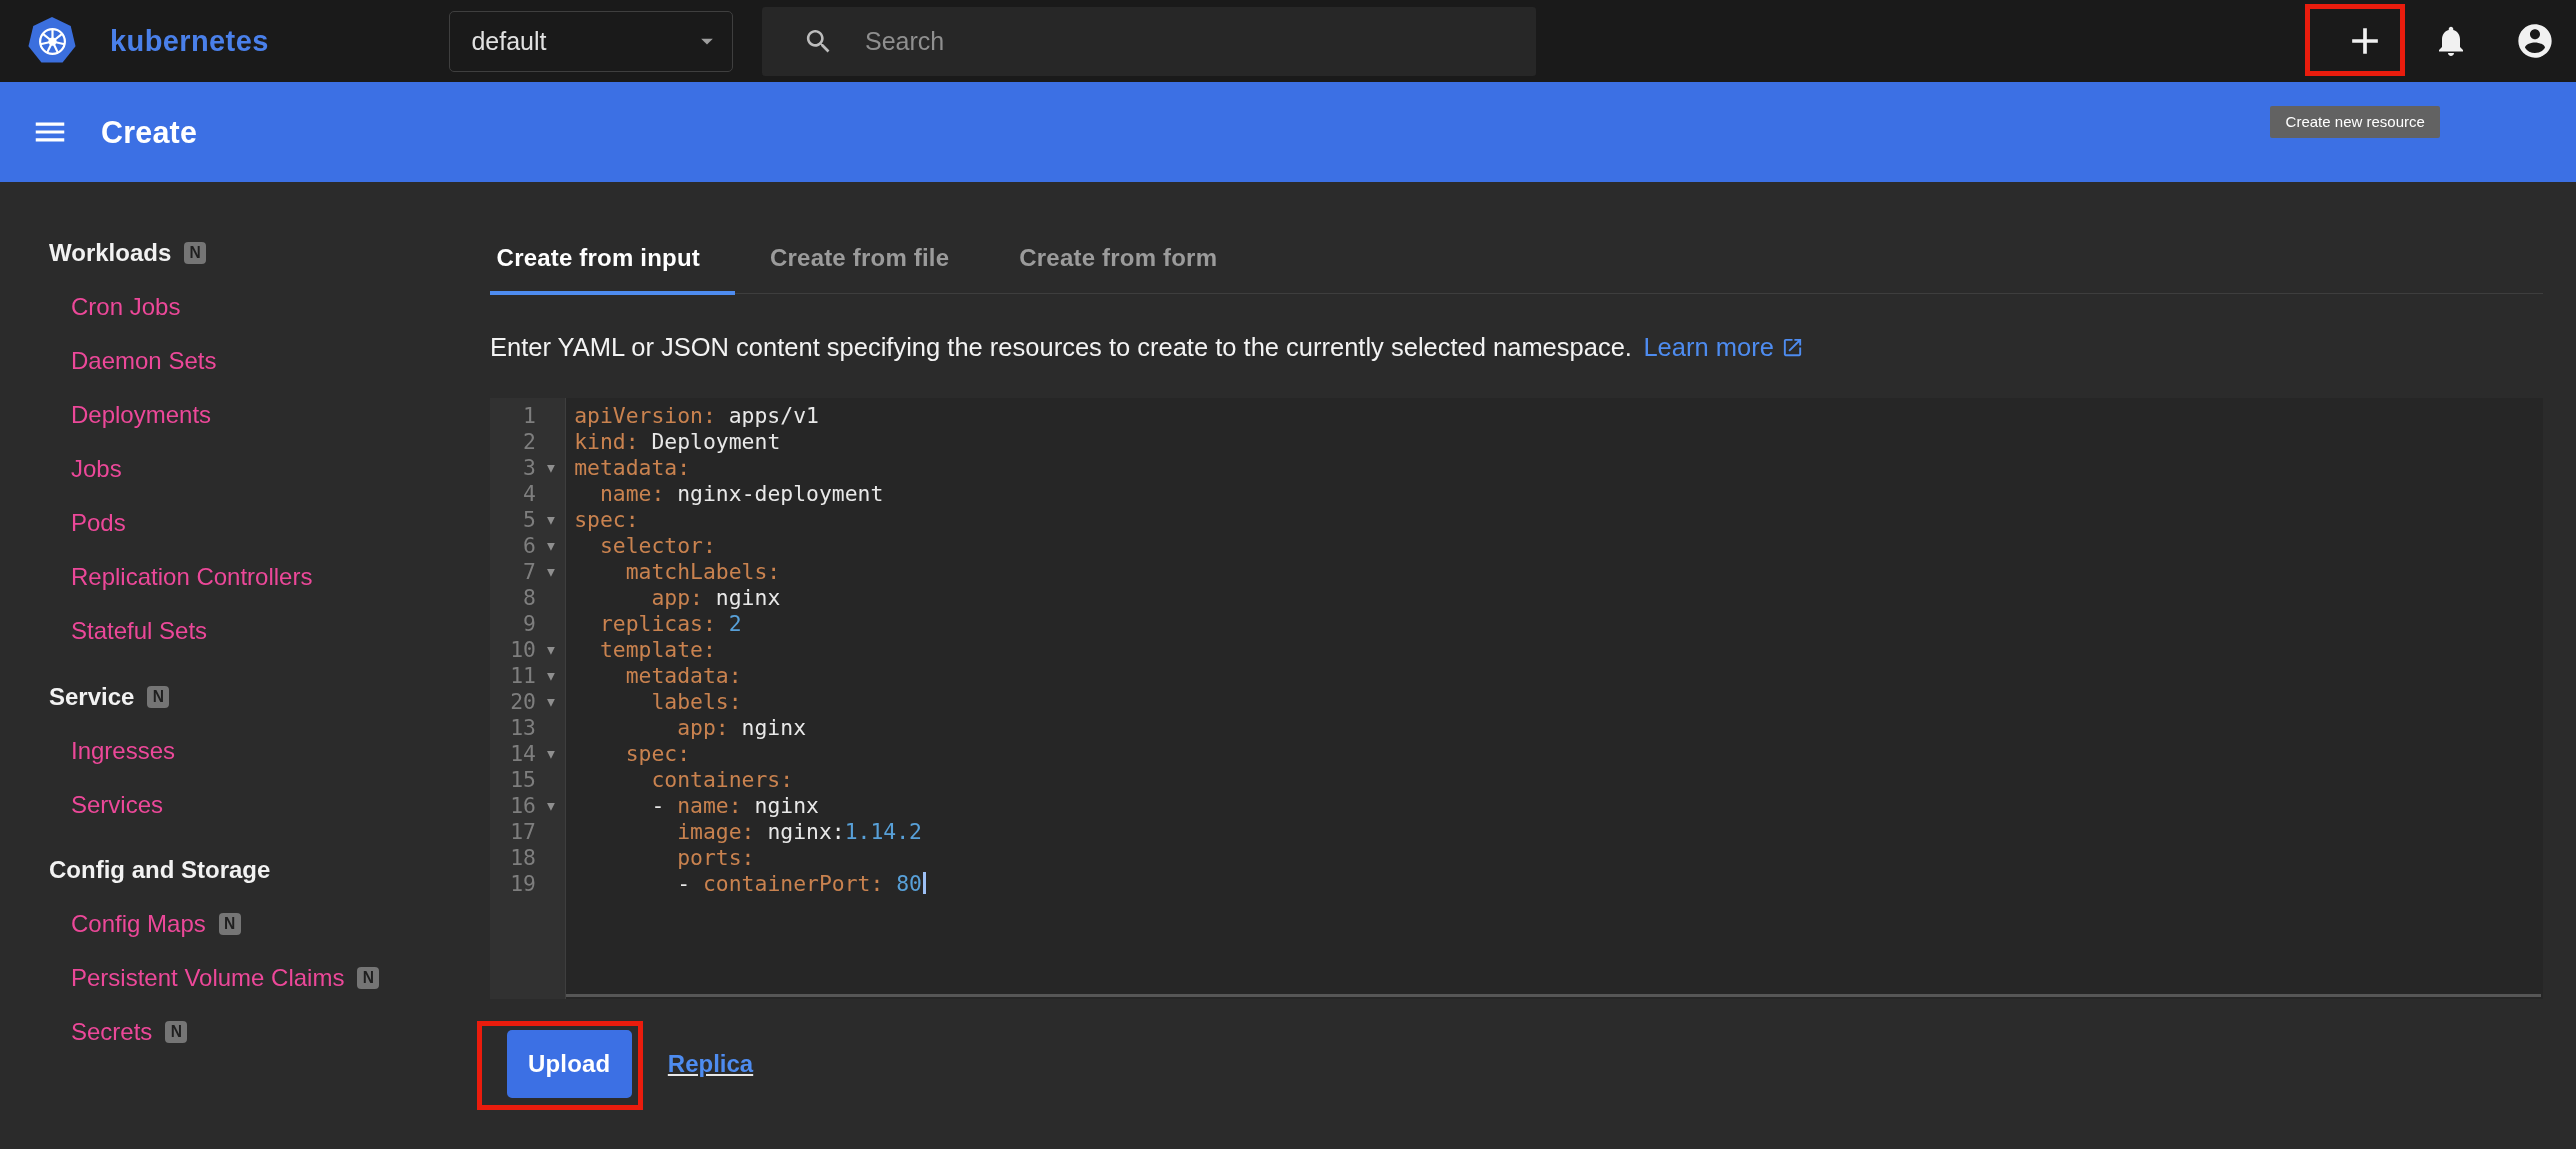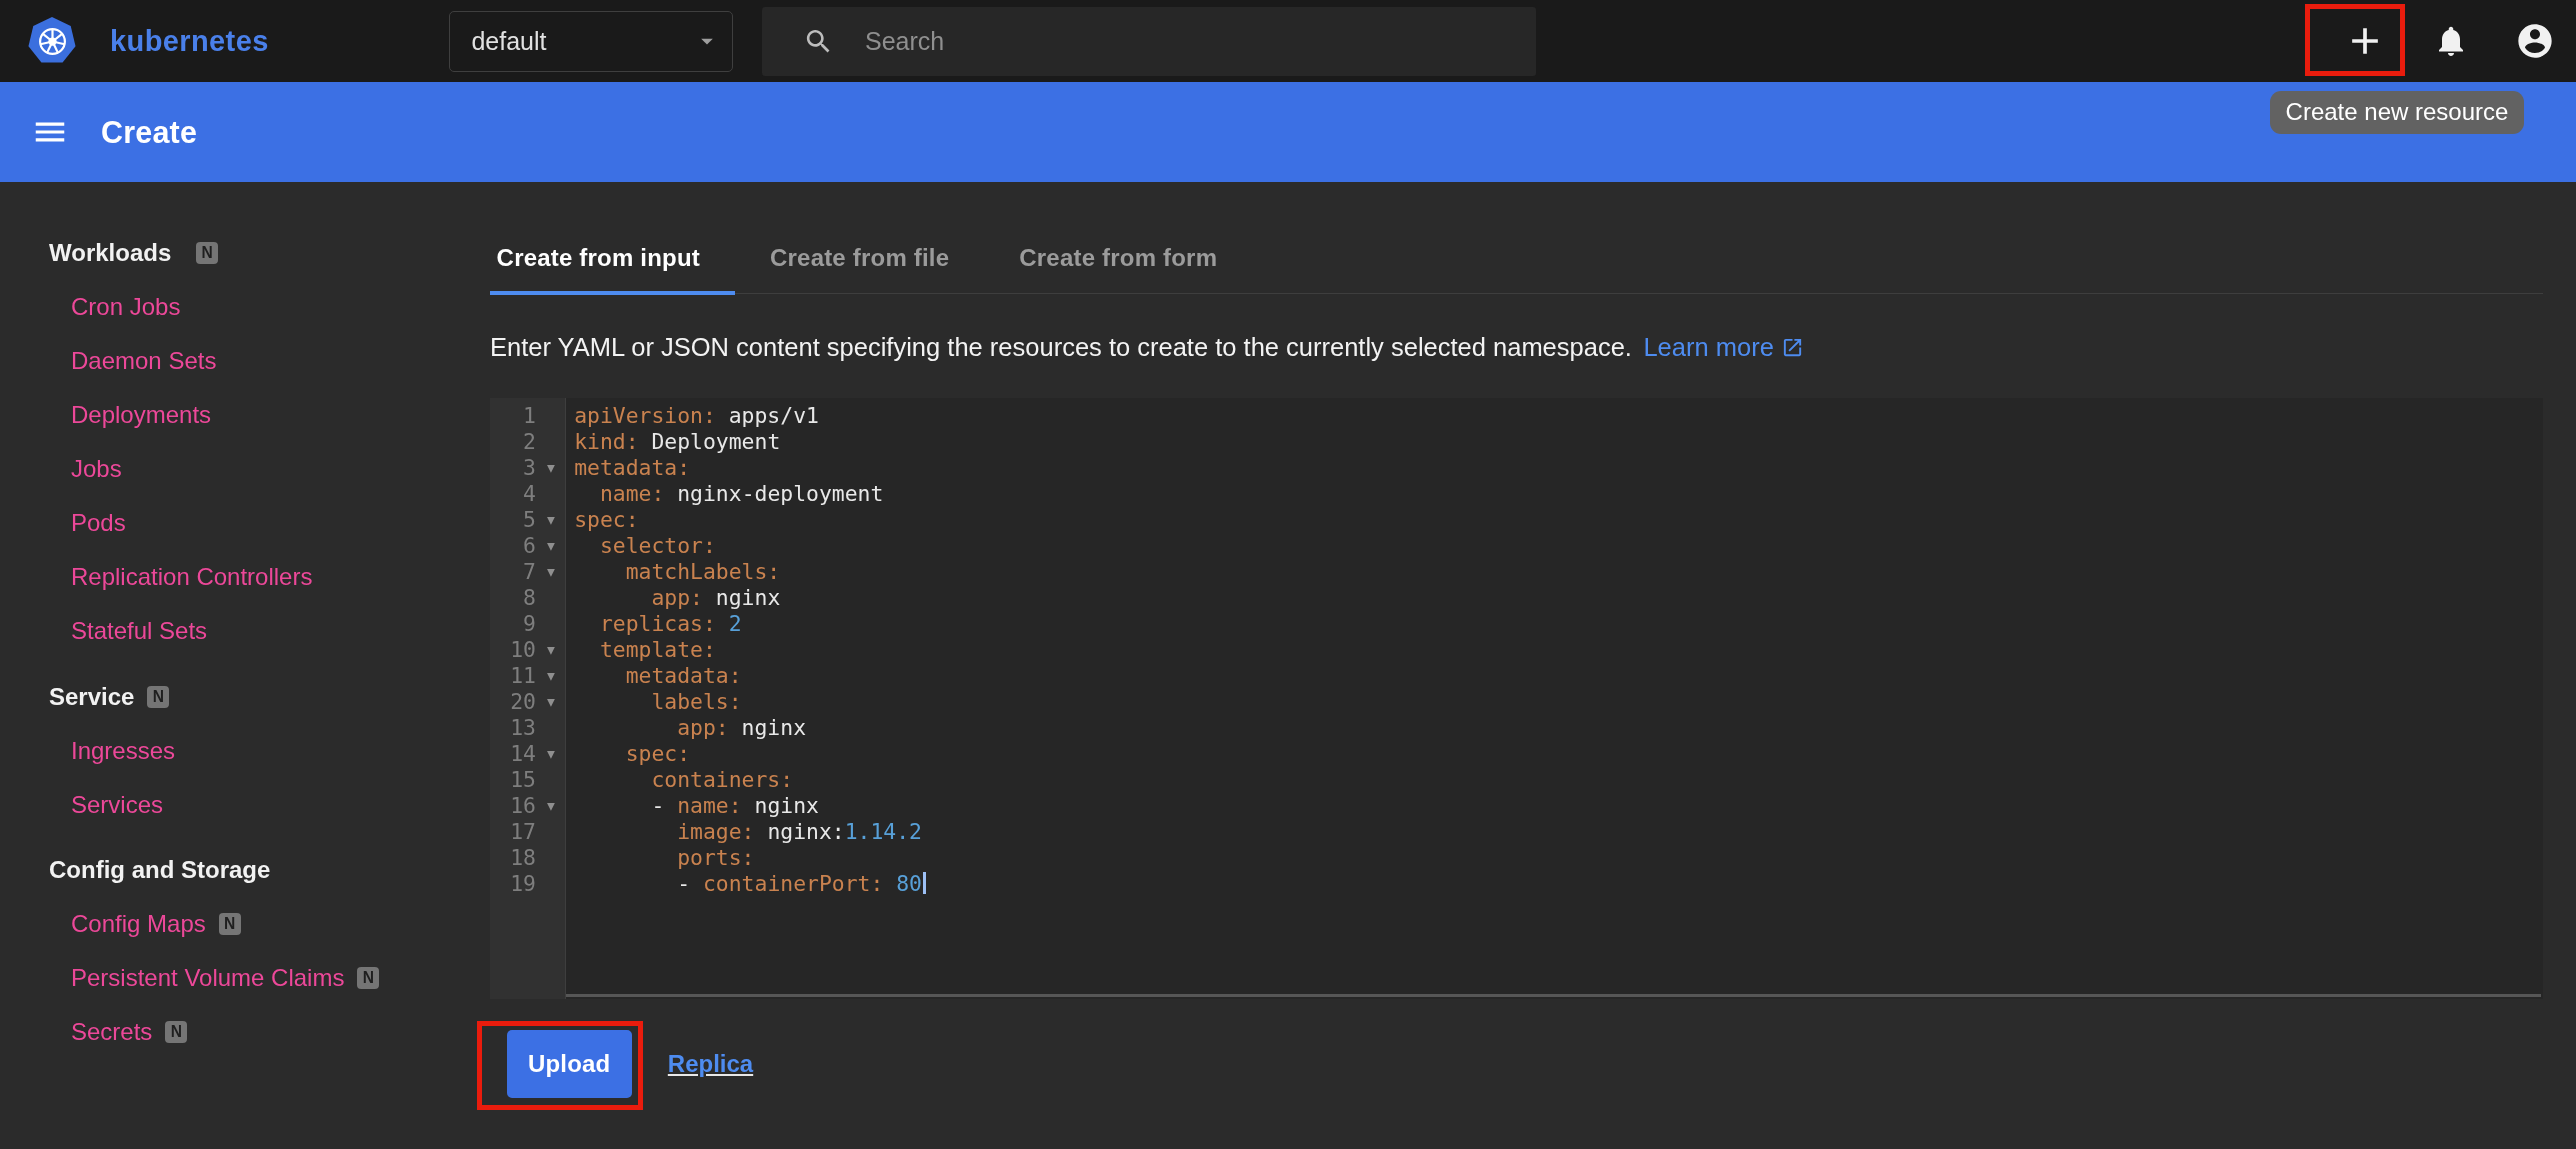--- a/index.html
+++ b/index.html
@@ -35,33 +35,33 @@
   .search-input {
     flex:1; background:transparent; border:none; outline:none;
     color:#e8e8e8; font-size:25px; font-family:inherit;
   }
   .search-input::placeholder { color:#8f8f8f; }
   .topbar-actions { position:absolute; right:21.4px; top:0; height:82px; display:flex; align-items:center; gap:46px; }
   .icon-btn { background:none; border:none; color:#f1f1f1; cursor:pointer; padding:0; display:flex; }
 
   .annotation-plus { position:absolute; left:2305px; top:4.1px; width:100px; height:72px; border:5.8px solid #ea1c0d; z-index:40; pointer-events:none; }
   .tooltip {
-    position:absolute; left:2270px; top:91px; z-index:50; white-space:nowrap;
-    background:#626262; color:#ffffff; font-size:24px; padding:7.4px 15.6px; border-radius:11px;
+    position:absolute; left:2270px; top:106px; z-index:50; white-space:nowrap;
+    background:#626262; color:#ffffff; font-size:15px; padding:7.4px 15.6px; border-radius:2px;
   }
 
   
   .appbar { position:absolute; top:82px; left:0; width:100%; height:100px; background:#3c70e4; display:flex; align-items:center; padding:0 31px; gap:32px; z-index:5; }
   .appbar .icon-btn { color:#ffffff; }
   .appbar-title { font-size:30.5px; font-weight:600; color:#ffffff; letter-spacing:0.2px; }
 
   
   .sidebar { position:absolute; top:183px; left:0; width:457px; bottom:0; padding-top:43px; overflow:hidden; }
   .nav-header { height:54px; display:flex; align-items:center; padding-left:49px; margin-top:11.5px; cursor:pointer; }
-  .nav-header:first-child { margin-top:0;gap:12px; }
+  .nav-header:first-child { margin-top:0; }
   .nav-header-label { font-size:24px; font-weight:700; color:#f2f2f2; }
   .nav-item { height:54px; display:flex; align-items:center; padding-left:71px; cursor:pointer; }
   .nav-item-label { font-size:24px; color:#ec4899; }
   .badge {
     margin-left:13px; width:22px; height:22px; border-radius:4.1px; flex:none;
     background:#757575; color:#1f1f1f; font-size:15.6px; font-weight:700;
     display:flex; align-items:center; justify-content:center;
   }
 
   

